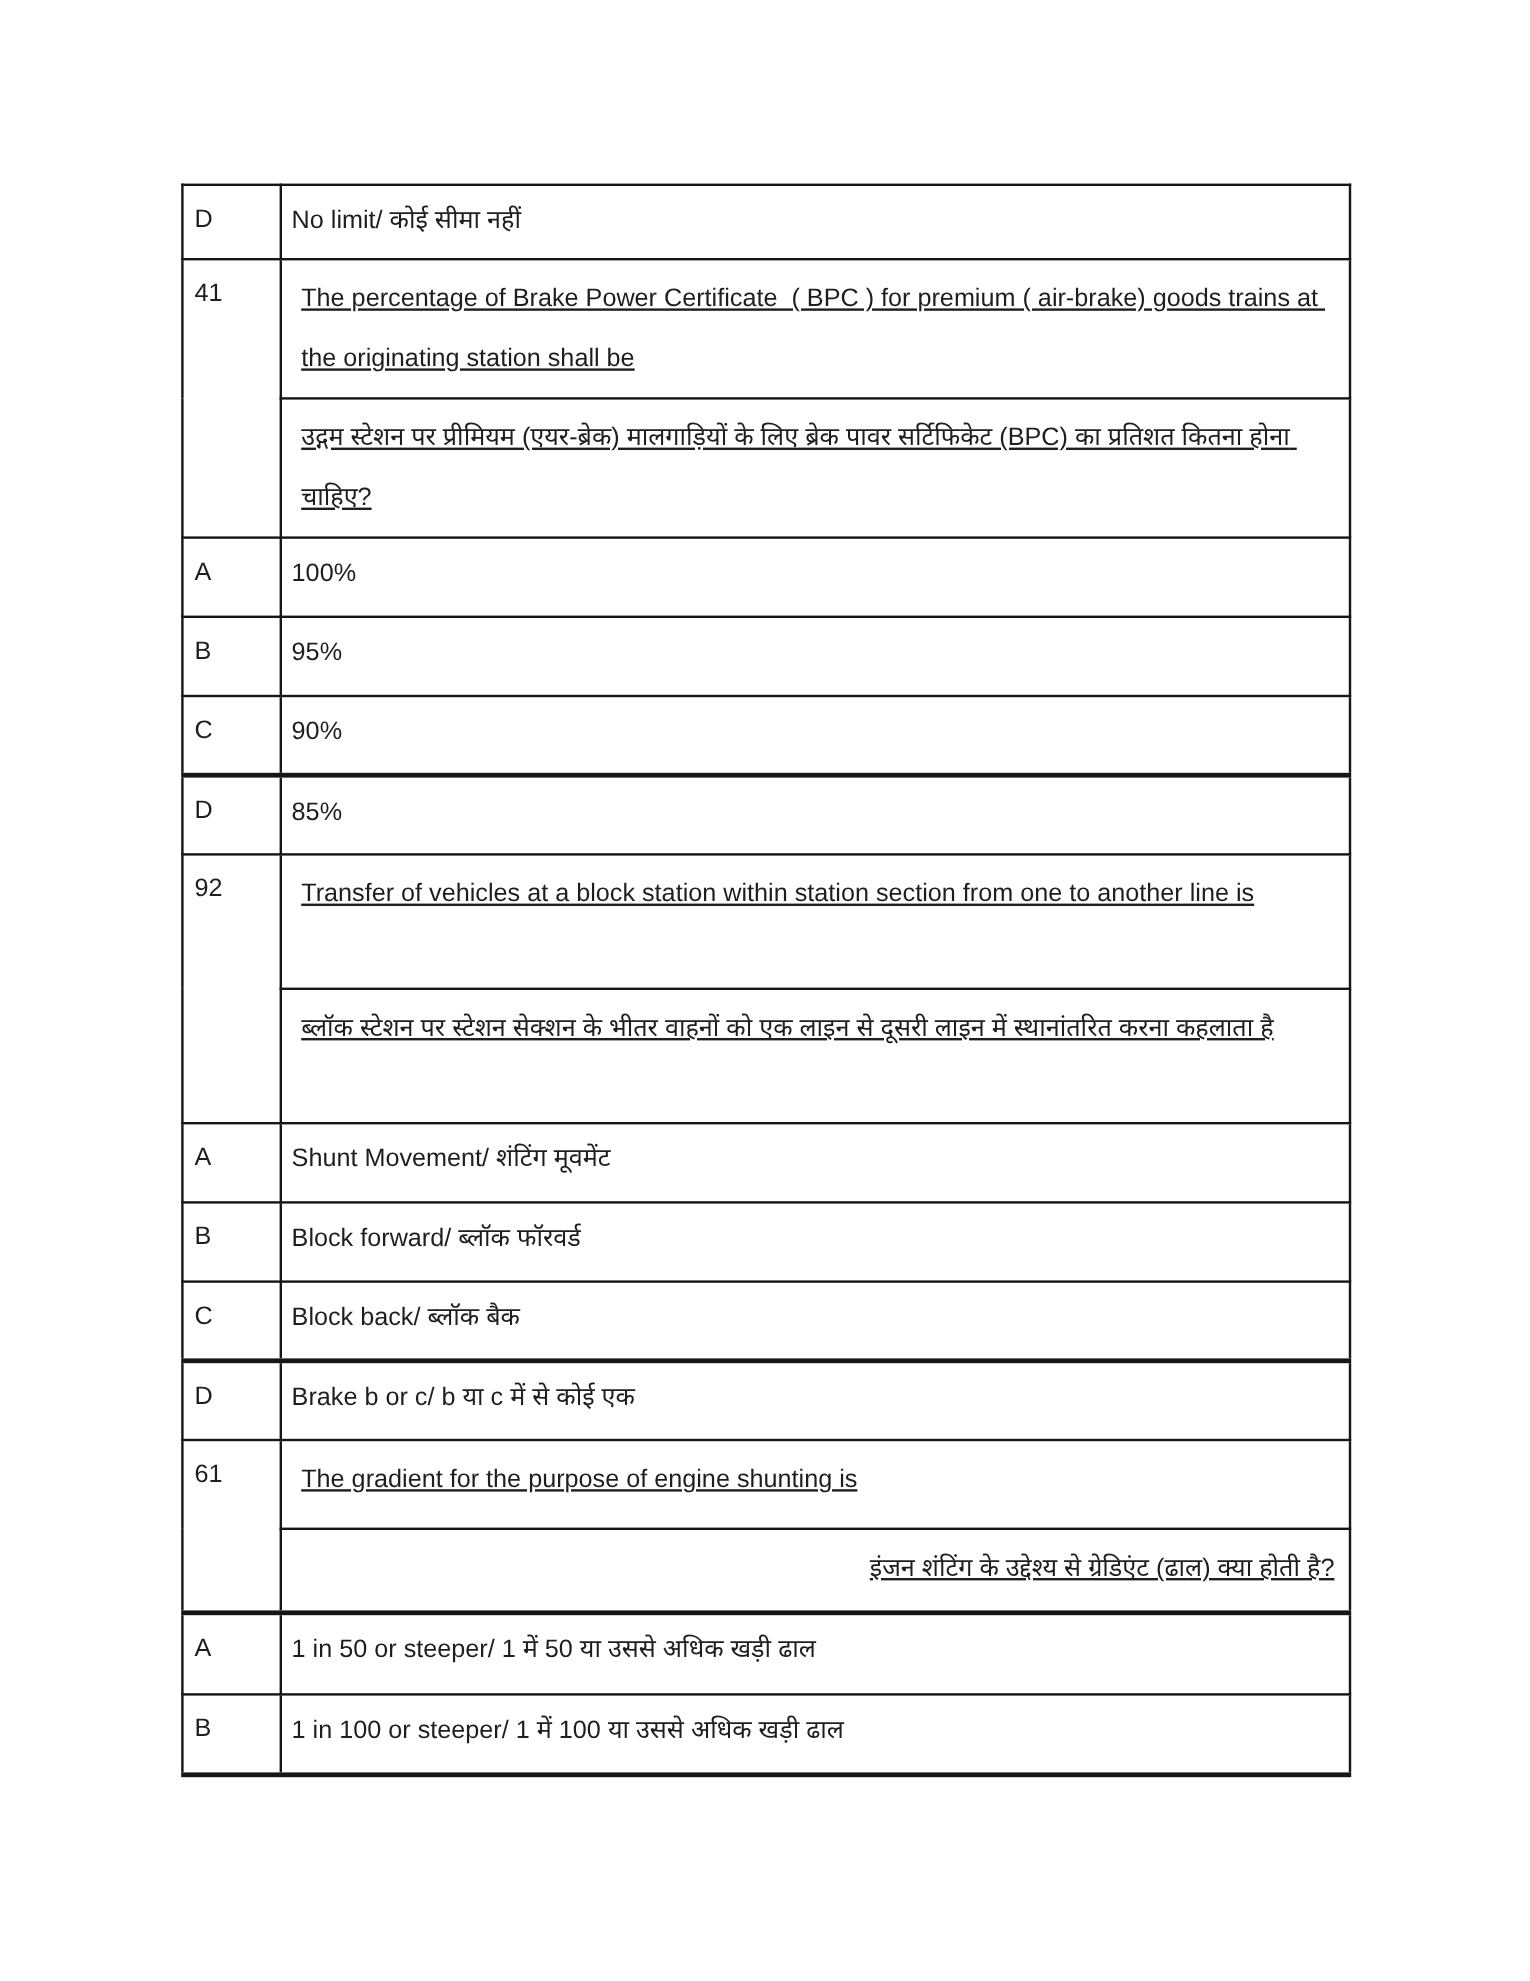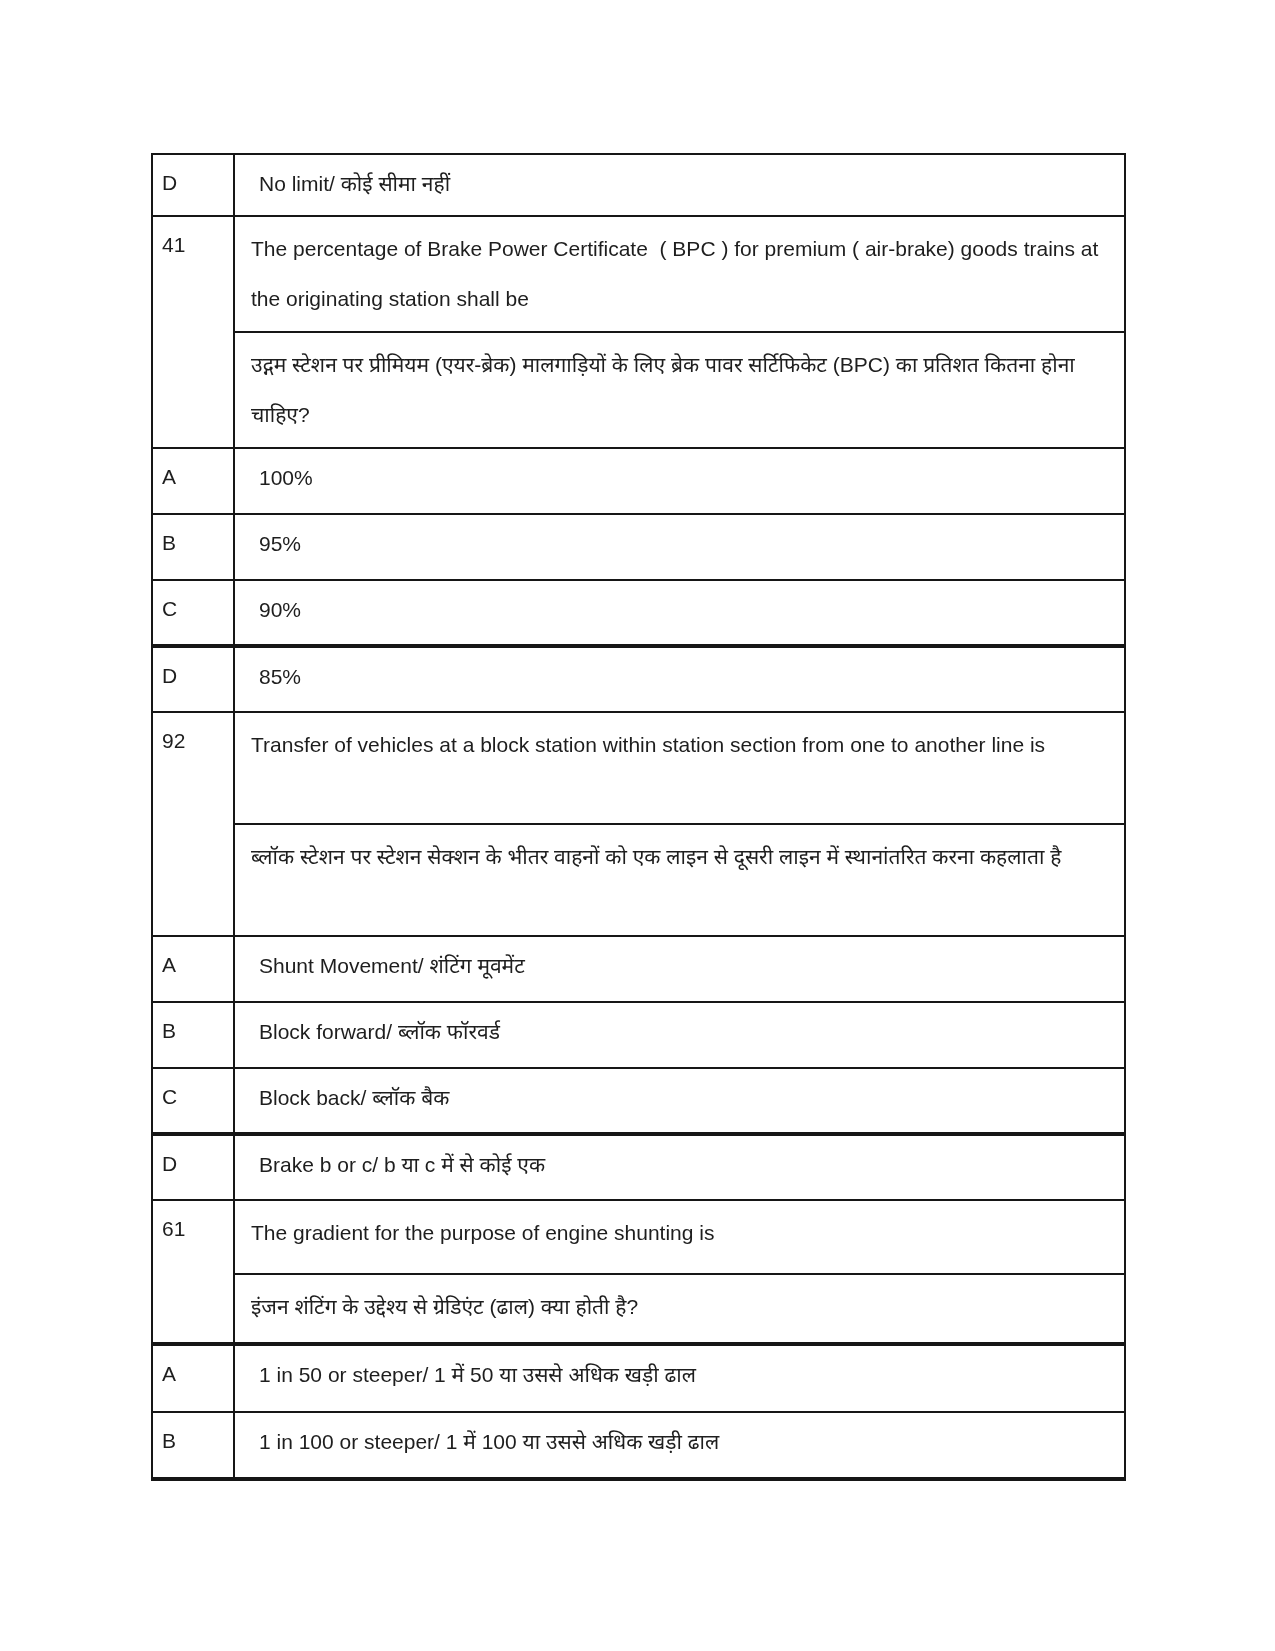--- a/index.html
+++ b/index.html
@@ -29,34 +29,35 @@
     vertical-align: top;
     box-sizing: border-box;
     font-size: 21px;
   }
   col.c-label { width: 82px; }
   .label-cell {
     padding: 13px 4px 0 9px;
     line-height: 30px;
   }
   .opt-text {
-    padding: 12px 12px 0 24px;
+    padding: 12px 12px 0 8px;
     line-height: 34px;
     white-space: pre-wrap;
   }
   .q-text {
     padding: 7px 12px 7px 16px;
     line-height: 50px;
     white-space: pre-wrap;
+    text-decoration: underline;
   }
   tr.r-h62  td { height: 62px; }
   tr.r-h66  td { height: 66px; }
   tr.r-h67  td { height: 67px; }
   tr.r-h68  td { height: 68px; }
-  tr.r-h70  td { height: 70px; }
+  tr.r-h70  td { height: 70px; text-align: right; }
   tr.r-h74  td { height: 74px; }
   tr.r-h112 td { height: 112px; }
   tr.bt-thick td { border-top-width: 4px; }
   tr.bb-thick td { border-bottom-width: 4px; }
 </style>
 </head>
 <body>
 
 <div class="sheet">
   <table class="qtable">

